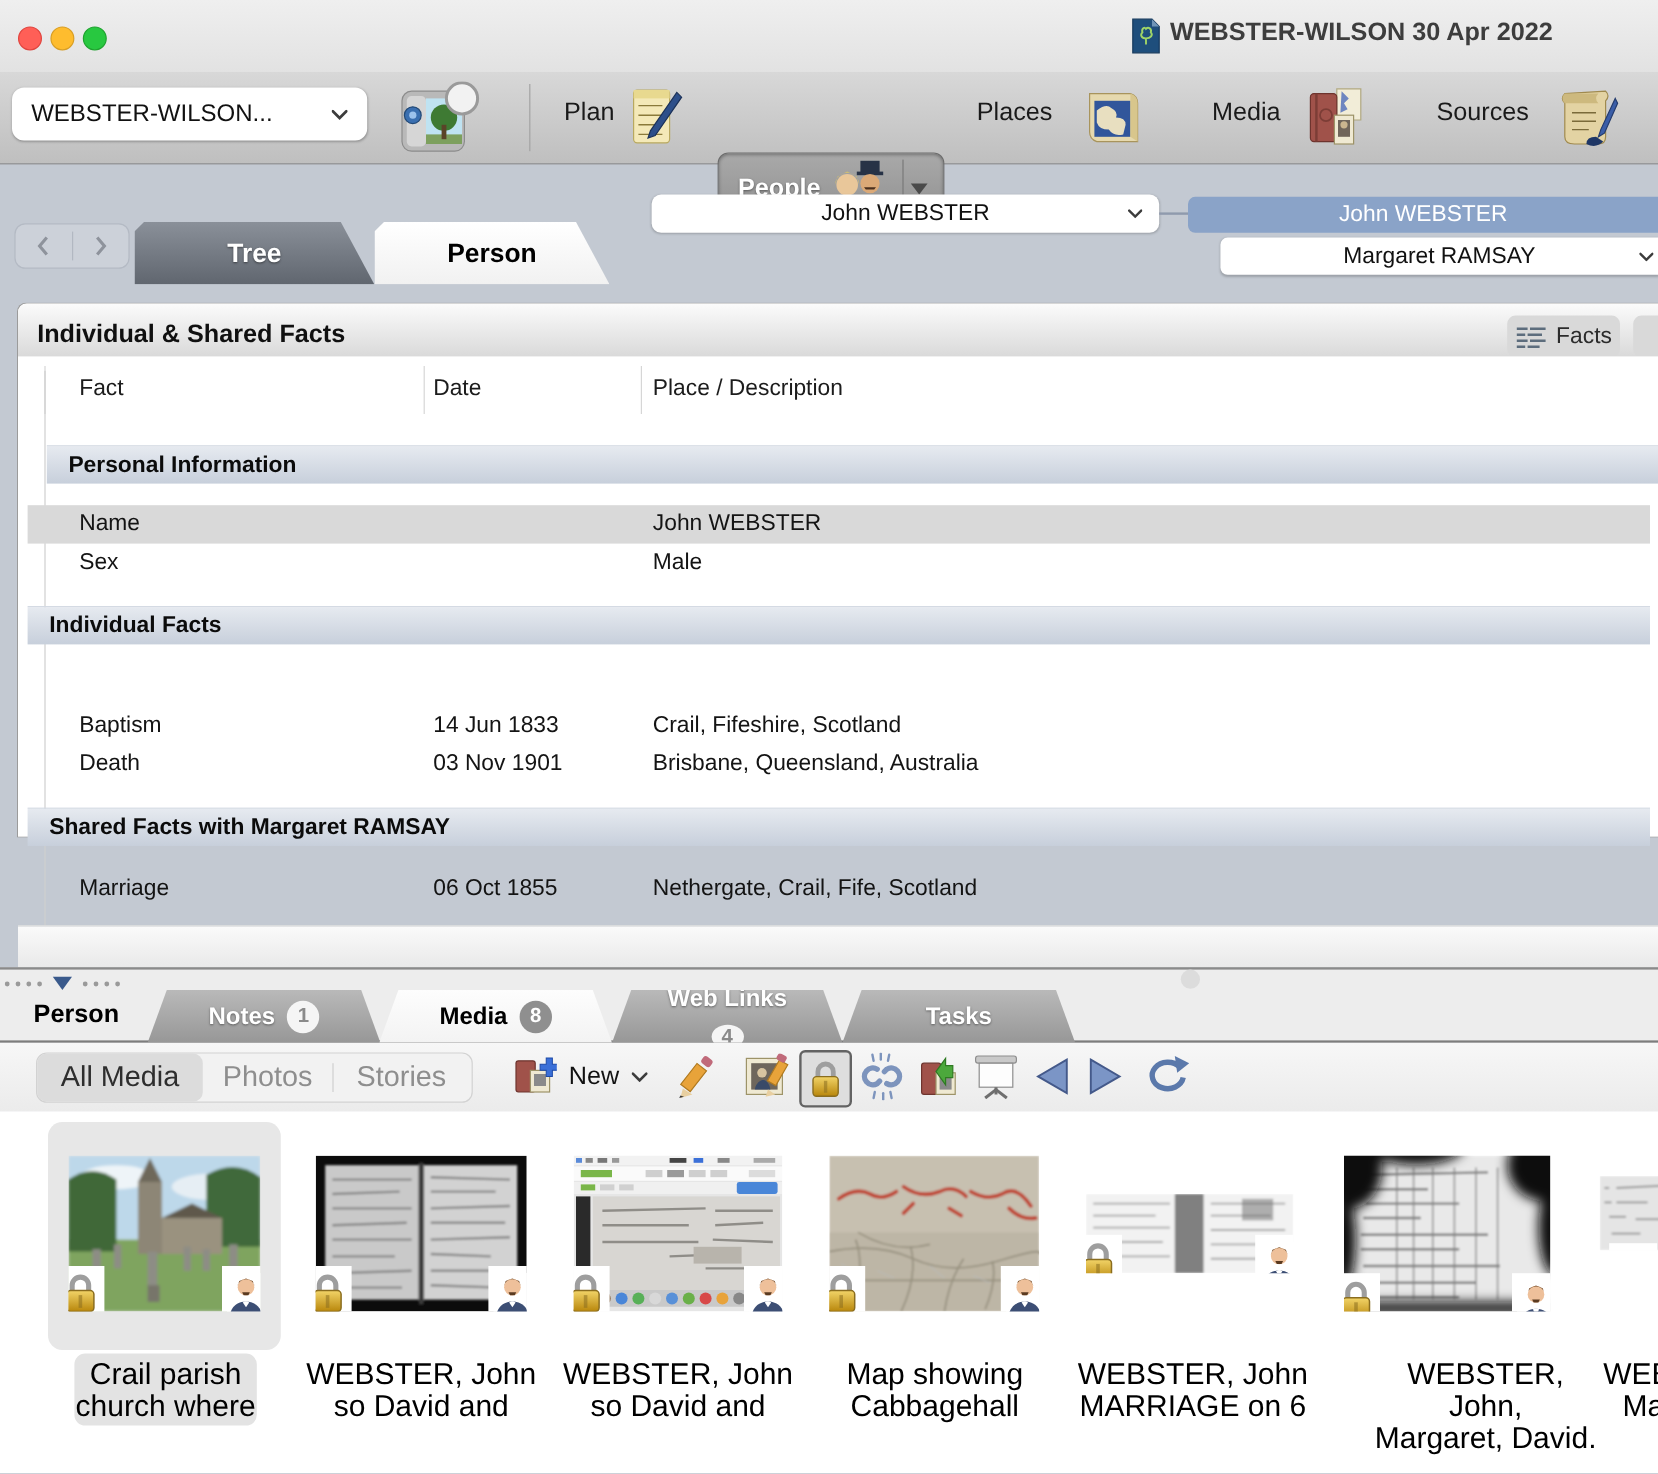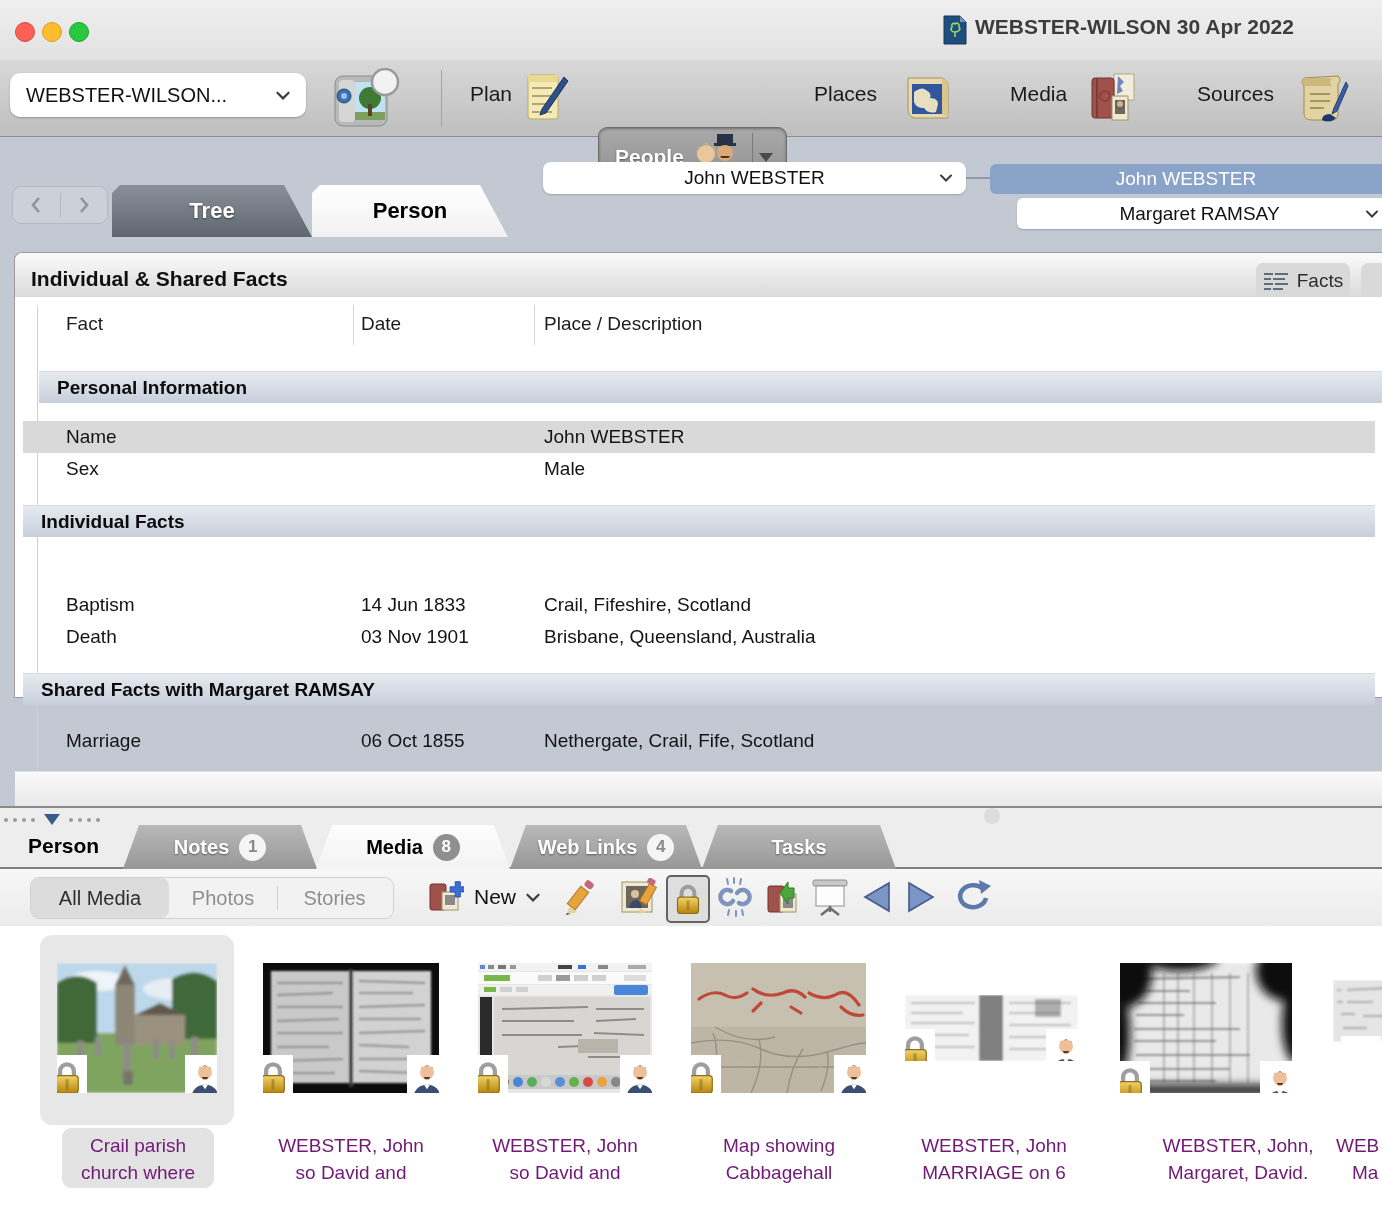--- a/index.html
+++ b/index.html
@@ -55,32 +55,32 @@
   .person-label{position:absolute;left:28px;top:26px;font-size:21px;font-weight:bold;color:#000;}
   .btab{position:absolute;top:17px;height:44px;display:flex;align-items:center;justify-content:center;gap:10px;font-size:20px;font-weight:bold;clip-path:polygon(16px 0,calc(100% - 16px) 0,100% 100%,0 100%);}
   .btab.gray{background:linear-gradient(#b9b9b9,#979797);color:#fff;text-shadow:0 1px 2px rgba(0,0,0,.45);}
   .btab.white{background:linear-gradient(#fdfdfd,#f3f3f3);color:#000;}
   .badge{display:inline-flex;align-items:center;justify-content:center;width:27px;height:27px;border-radius:50%;font-size:17px;font-weight:bold;}
   .badge.light{background:#f5f5f5;color:#8a8a8a;text-shadow:none;}
   .badge.dark{background:#8f8f8f;color:#fff;text-shadow:none;}
   
   .mediabar{left:0;top:869px;width:1382px;height:57px;background:linear-gradient(#f7f7f7,#ebebeb);border-bottom:1px solid #cccccc;}
   .segment{position:absolute;left:30px;top:8px;width:362px;height:40px;background:#f2f2f2;border:1px solid #d2d2d2;border-radius:9px;display:flex;align-items:center;}
-  .seg{height:100%;display:flex;align-items:center;justify-content:center;font-size:20px;}
+  .seg{height:100%;display:flex;align-items:center;justify-content:center;font-size:24px;}
   .seg.sel{background:#dcdcdc;border-radius:8px;color:#2e2e2e;}
   .seg.idle{color:#8e8e8e;}
   .segdiv{width:1px;height:24px;background:#cfcfcf;}
   .mtool{position:absolute;top:6px;height:44px;display:flex;align-items:center;justify-content:center;}
   .newlabel{font-size:21px;color:#111;}
   .lockbtn{border:2px solid #636363;background:#dedede;border-radius:5px;}
   
   .mediaarea{left:0;top:926px;width:1382px;height:302px;background:#fff;}
   .thumbimg{position:absolute;overflow:hidden;}
   .corner{position:absolute;width:40px;height:46px;background:#fff;display:flex;align-items:center;justify-content:center;}
-  .cap{position:absolute;text-align:center;font-size:19px;line-height:27px;color:#701a75;}
+  .cap{position:absolute;text-align:center;font-size:25px;line-height:27px;color:#000000;}
   .sel-tile{position:absolute;left:40px;top:9px;width:194px;height:190px;background:#e7e7e7;border-radius:12px;}
   .cap1bg{position:absolute;left:62px;top:202px;width:152px;height:60px;background:#e3e3e3;border-radius:9px;}
 </style>
 </head>
 <body>
 
 <svg width="0" height="0" style="position:absolute">
   <defs>
     <linearGradient id="goldg" x1="0" y1="0" x2="0" y2="1">
       <stop offset="0" stop-color="#f2d468"></stop>
@@ -332,21 +332,21 @@
     <div class="person-label">Person</div>
 
     <div class="btab gray" style="left:123px;width:194px;">
       <span>Notes</span>
       <span class="badge light">1</span>
     </div>
     <div class="btab white" style="left:316px;width:194px;">
       <span>Media</span>
       <span class="badge dark">8</span>
     </div>
-    <div class="btab gray" style="left:510px;width:192px;">
+    <div class="btab gray" style="left:510px;width:192px;flex-direction:column;">
       <span>Web Links</span>
       <span class="badge light">4</span>
     </div>
     <div class="btab gray" style="left:702px;width:194px;">
       <span>Tasks</span>
     </div>
   </div>
 
   <div class="abs mediabar">
     <div class="segment">

